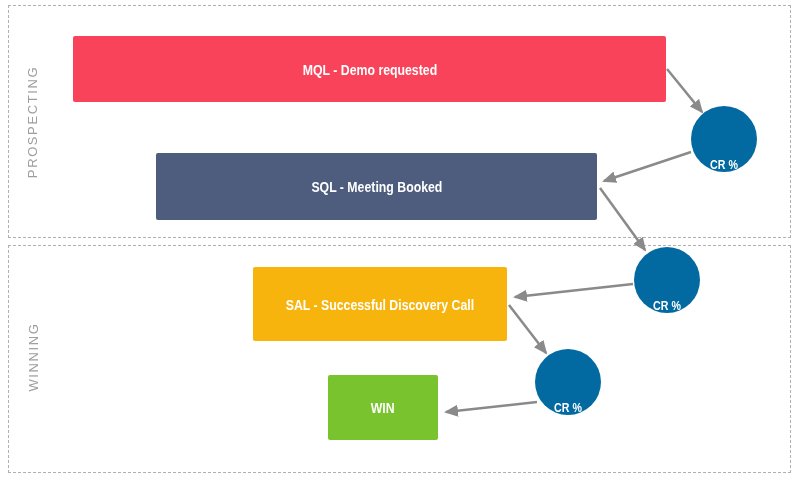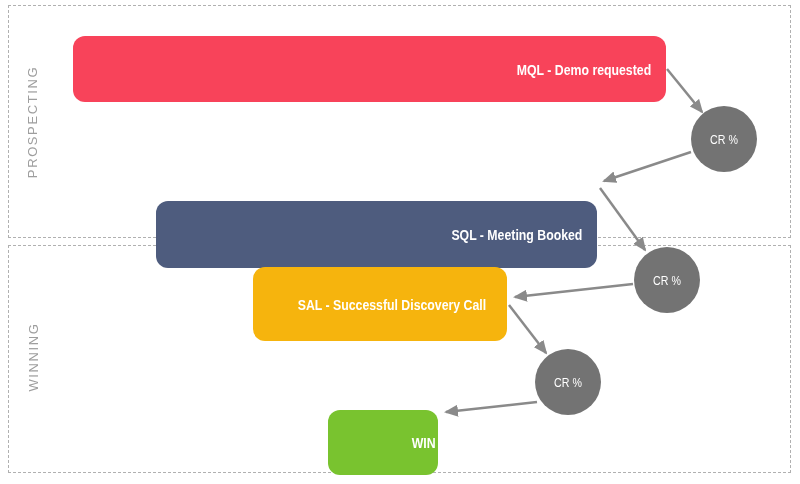--- a/index.html
+++ b/index.html
@@ -13,32 +13,32 @@
   .section.prospecting{left:8px;top:5px;width:783px;height:233px;}
   .section.winning{left:8px;top:245px;width:783px;height:228px;}
   .v-label{
     position:absolute;width:190px;height:16px;line-height:16px;text-align:center;
     transform:rotate(-90deg);color:#9e9e9e;font-size:13px;letter-spacing:1.6px;
     font-weight:400;
   }
   .v-label.prospecting{left:-62px;top:114px;}
   .v-label.winning{left:-61px;top:349px;}
   .bar{
-    position:absolute;border-radius:12px;display:flex;align-items:center;justify-content:flex-end;
+    position:absolute;border-radius:2px;display:flex;align-items:center;justify-content:center;
     color:#ffffff;font-weight:bold;font-size:15px;
   }
   .bar .lbl, .circle .lbl{display:inline-block;transform:scaleX(0.82);white-space:nowrap;}
   .bar.mql{left:73px;top:36px;width:593px;height:66px;background:#f8435a;}
-  .bar.sql{left:156px;top:153px;width:441px;height:67px;background:#4e5c7e;margin-top:48px;}
+  .bar.sql{left:156px;top:153px;width:441px;height:67px;background:#4e5c7e;}
   .bar.sal{left:253px;top:267px;width:254px;height:74px;background:#f6b40d;}
-  .bar.win{left:328px;top:410px;width:110px;height:65px;background:#79c32f;}
+  .bar.win{left:328px;top:375px;width:110px;height:65px;background:#79c32f;}
   .circle{
-    position:absolute;width:66px;height:66px;border-radius:50%;background:#737373;
-    display:flex;align-items:center;justify-content:center;color:#ffffff;
-    font-weight:normal;font-size:13px;z-index:3;
+    position:absolute;width:66px;height:66px;border-radius:50%;background:#0369a1;
+    display:flex;align-items:flex-end;justify-content:center;color:#ffffff;
+    font-weight:bold;font-size:13px;z-index:3;
   }
   .circle.c1{left:691px;top:106px;}
   .circle.c2{left:634px;top:247px;}
   .circle.c3{left:535px;top:349px;}
   .arrows{position:absolute;left:0;top:0;width:800px;height:484px;z-index:4;pointer-events:none;}
 </style>
 </head>
 <body>
 
 <div class="canvas">

